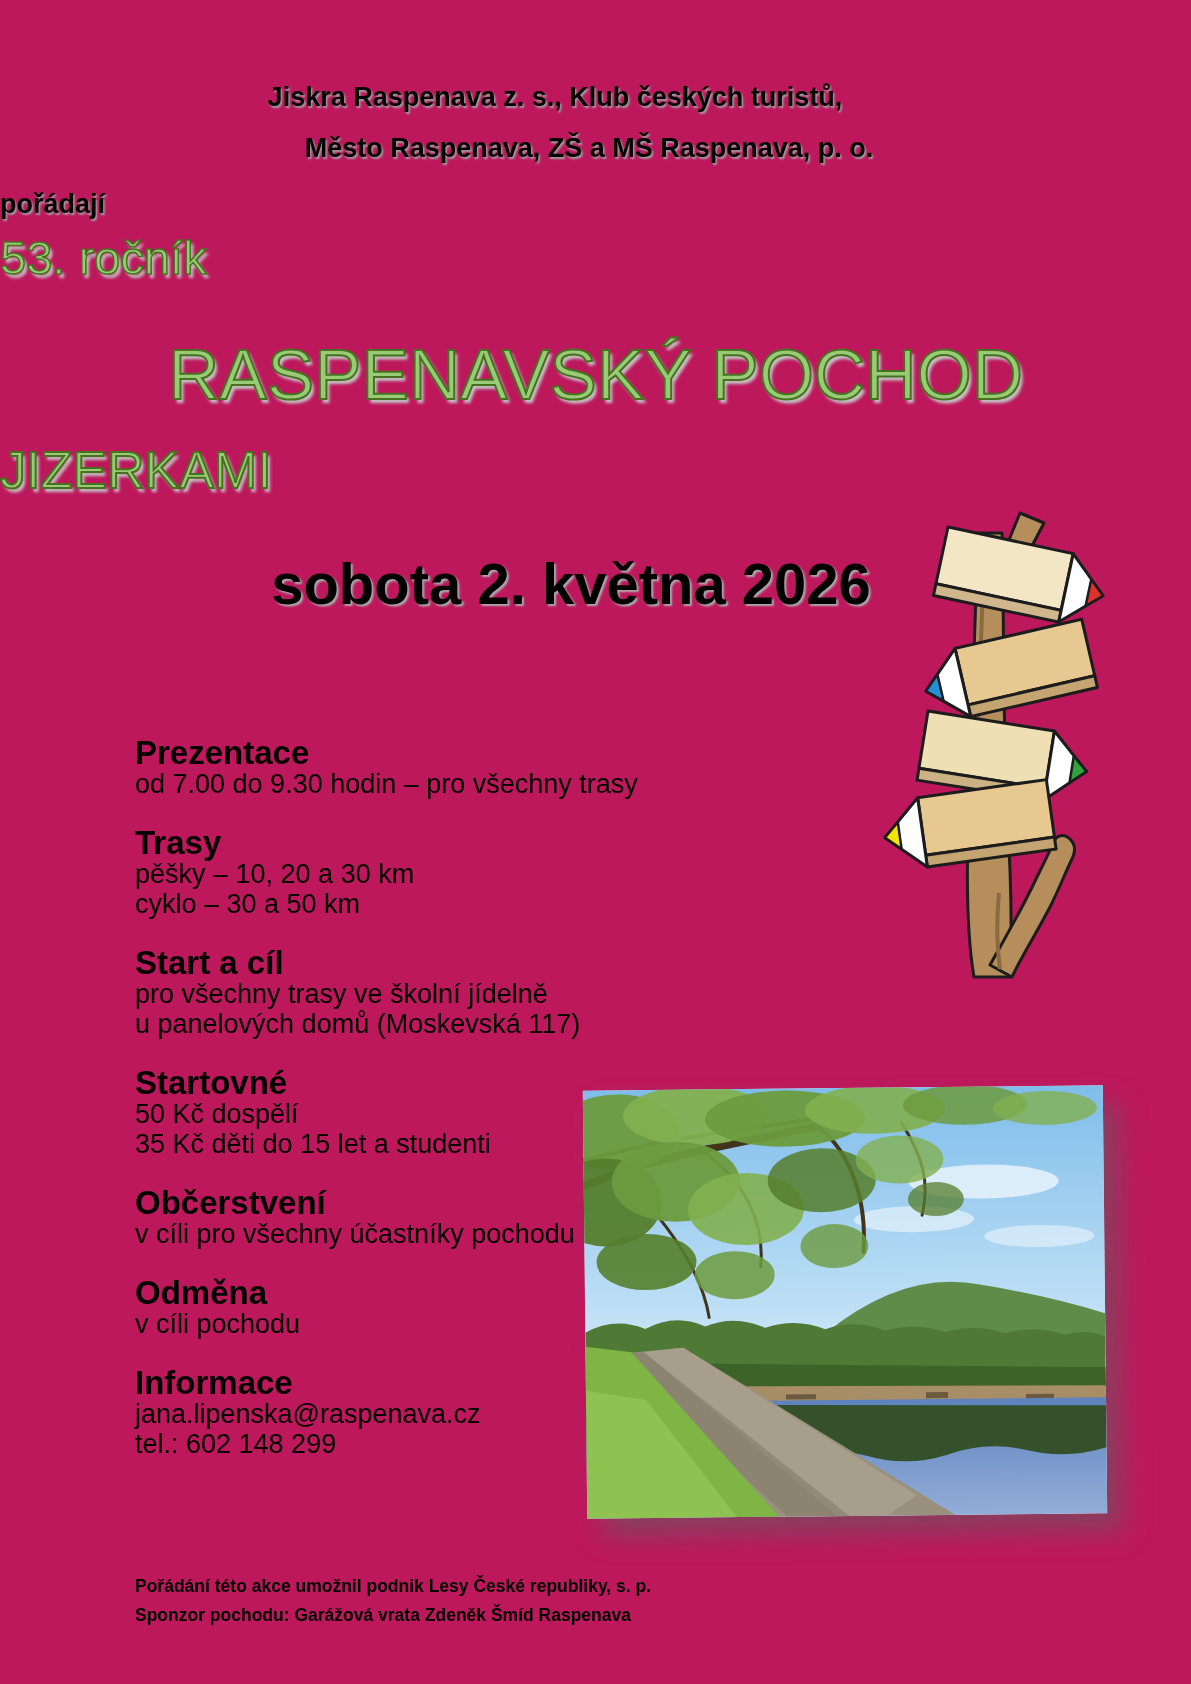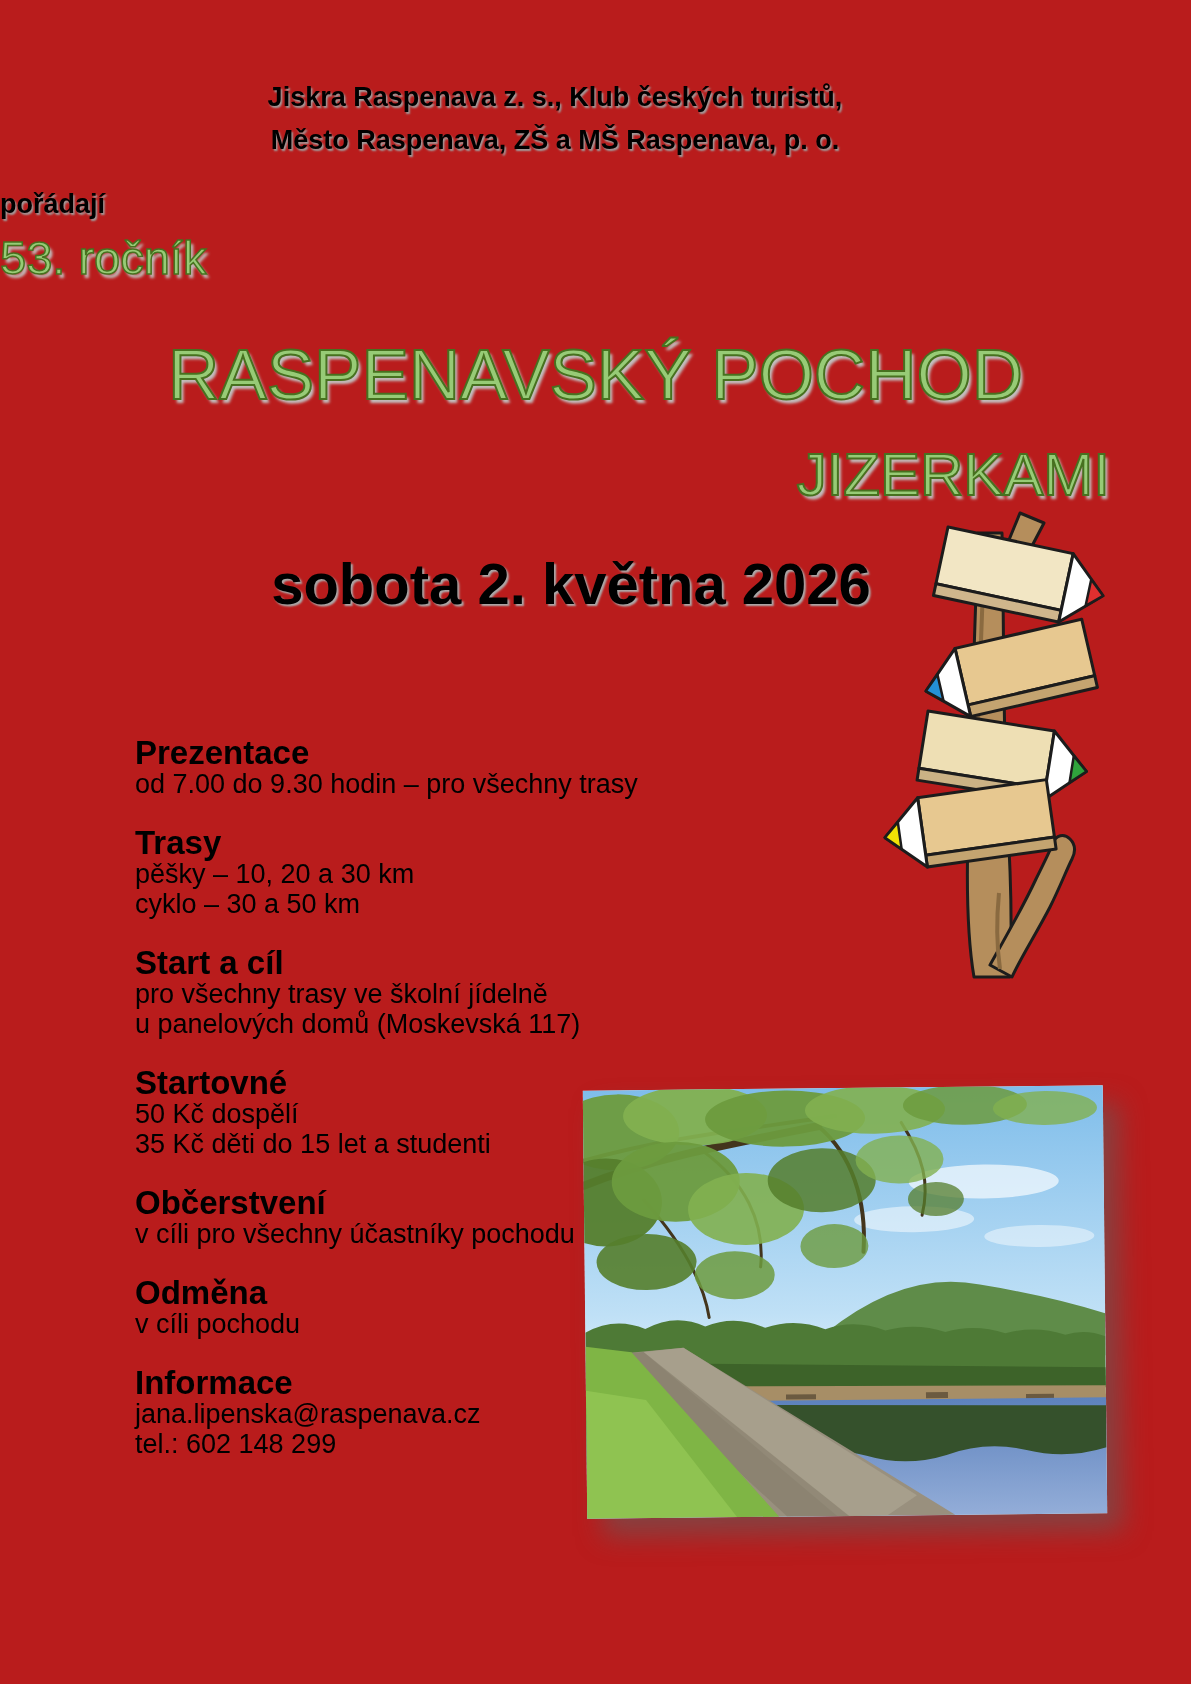--- a/index.html
+++ b/index.html
@@ -1,49 +1,49 @@
 <!DOCTYPE html>
 <html lang="cs"><head>
 <meta charset="utf-8">
 <style>
   html,body{margin:0;padding:0;background:#ffffff;}
   .page{
-    position:relative;width:1191px;height:1684px;background:#b91c1c;
+    position:relative;width:1191px;height:1684px;background:#be185d;
     overflow:hidden;font-family:"Liberation Sans",sans-serif;color:#000;
   }
   
   .org-line{
     position:absolute;left:0;width:1110px;text-align:center;
     font-size:27px;font-weight:bold;line-height:30px;
     text-shadow:1.5px 1.5px 2px #a0a0a0;
   }
   .org-line.l1{top:82px;}
-  .org-line.l2{top:125px;}
+  .org-line.l2{top:133px;padding-left:34px;}
   .poradaji{
     position:absolute;left:0;top:189px;width:1110px;
     font-size:27px;font-weight:bold;text-shadow:1.5px 1.5px 2px #a0a0a0;
   }
   
   .green-display{
     color:#97cb76;
     -webkit-text-stroke:2px #47711f;
     text-shadow:3px 4px 3px #c2c2c2;
     font-weight:400;
   }
   .edition{
     position:absolute;left:0;top:230px;width:1110px;
     font-size:47px;-webkit-text-stroke:1.5px #47711f;
   }
   .title-1{
     position:absolute;left:0;top:334px;width:1191px;text-align:center;
     font-size:71px;white-space:nowrap;
   }
   .title-2{
-    position:absolute;left:0;top:440px;width:1110px;text-align:right;
-    font-size:60px;white-space:nowrap;
+    position:absolute;left:0;top:440px;width:1110px;text-align:left;
+    font-size:52px;white-space:nowrap;
   }
   .date-line{
     position:absolute;left:16px;top:550px;width:1110px;text-align:center;
     font-size:58px;font-weight:bold;text-shadow:2px 2px 2px #ababab;
   }
   
   .sections{position:absolute;left:135px;top:736px;width:560px;}
   .section{margin:0 0 27px 0;}
   .section .sec-heading{
     margin:0;font-size:33px;line-height:33px;font-weight:bold;
@@ -234,14 +234,18 @@
         <ellipse cx="62" cy="172" rx="50" ry="28" fill="#557e2c" opacity="0.9"></ellipse>
         <ellipse cx="150" cy="186" rx="40" ry="24" fill="#6d9b3e" opacity="0.85"></ellipse>
         <ellipse cx="238" cy="92" rx="54" ry="32" fill="#557e2c" opacity="0.85"></ellipse>
         <ellipse cx="250" cy="158" rx="34" ry="22" fill="#6d9b3e" opacity="0.8"></ellipse>
         <ellipse cx="316" cy="72" rx="44" ry="24" fill="#82b050" opacity="0.8"></ellipse>
         <ellipse cx="352" cy="112" rx="28" ry="17" fill="#557e2c" opacity="0.75"></ellipse>
       </g>
     </svg>
   </div>
 
+  <div class="footer">
+    <div>Pořádání této akce umožnil podnik Lesy České republiky, s. p.</div>
+    <div>Sponzor pochodu: Garážová vrata Zdeněk Šmíd Raspenava</div>
+  </div>
 
 </div>
 
 </body></html>

